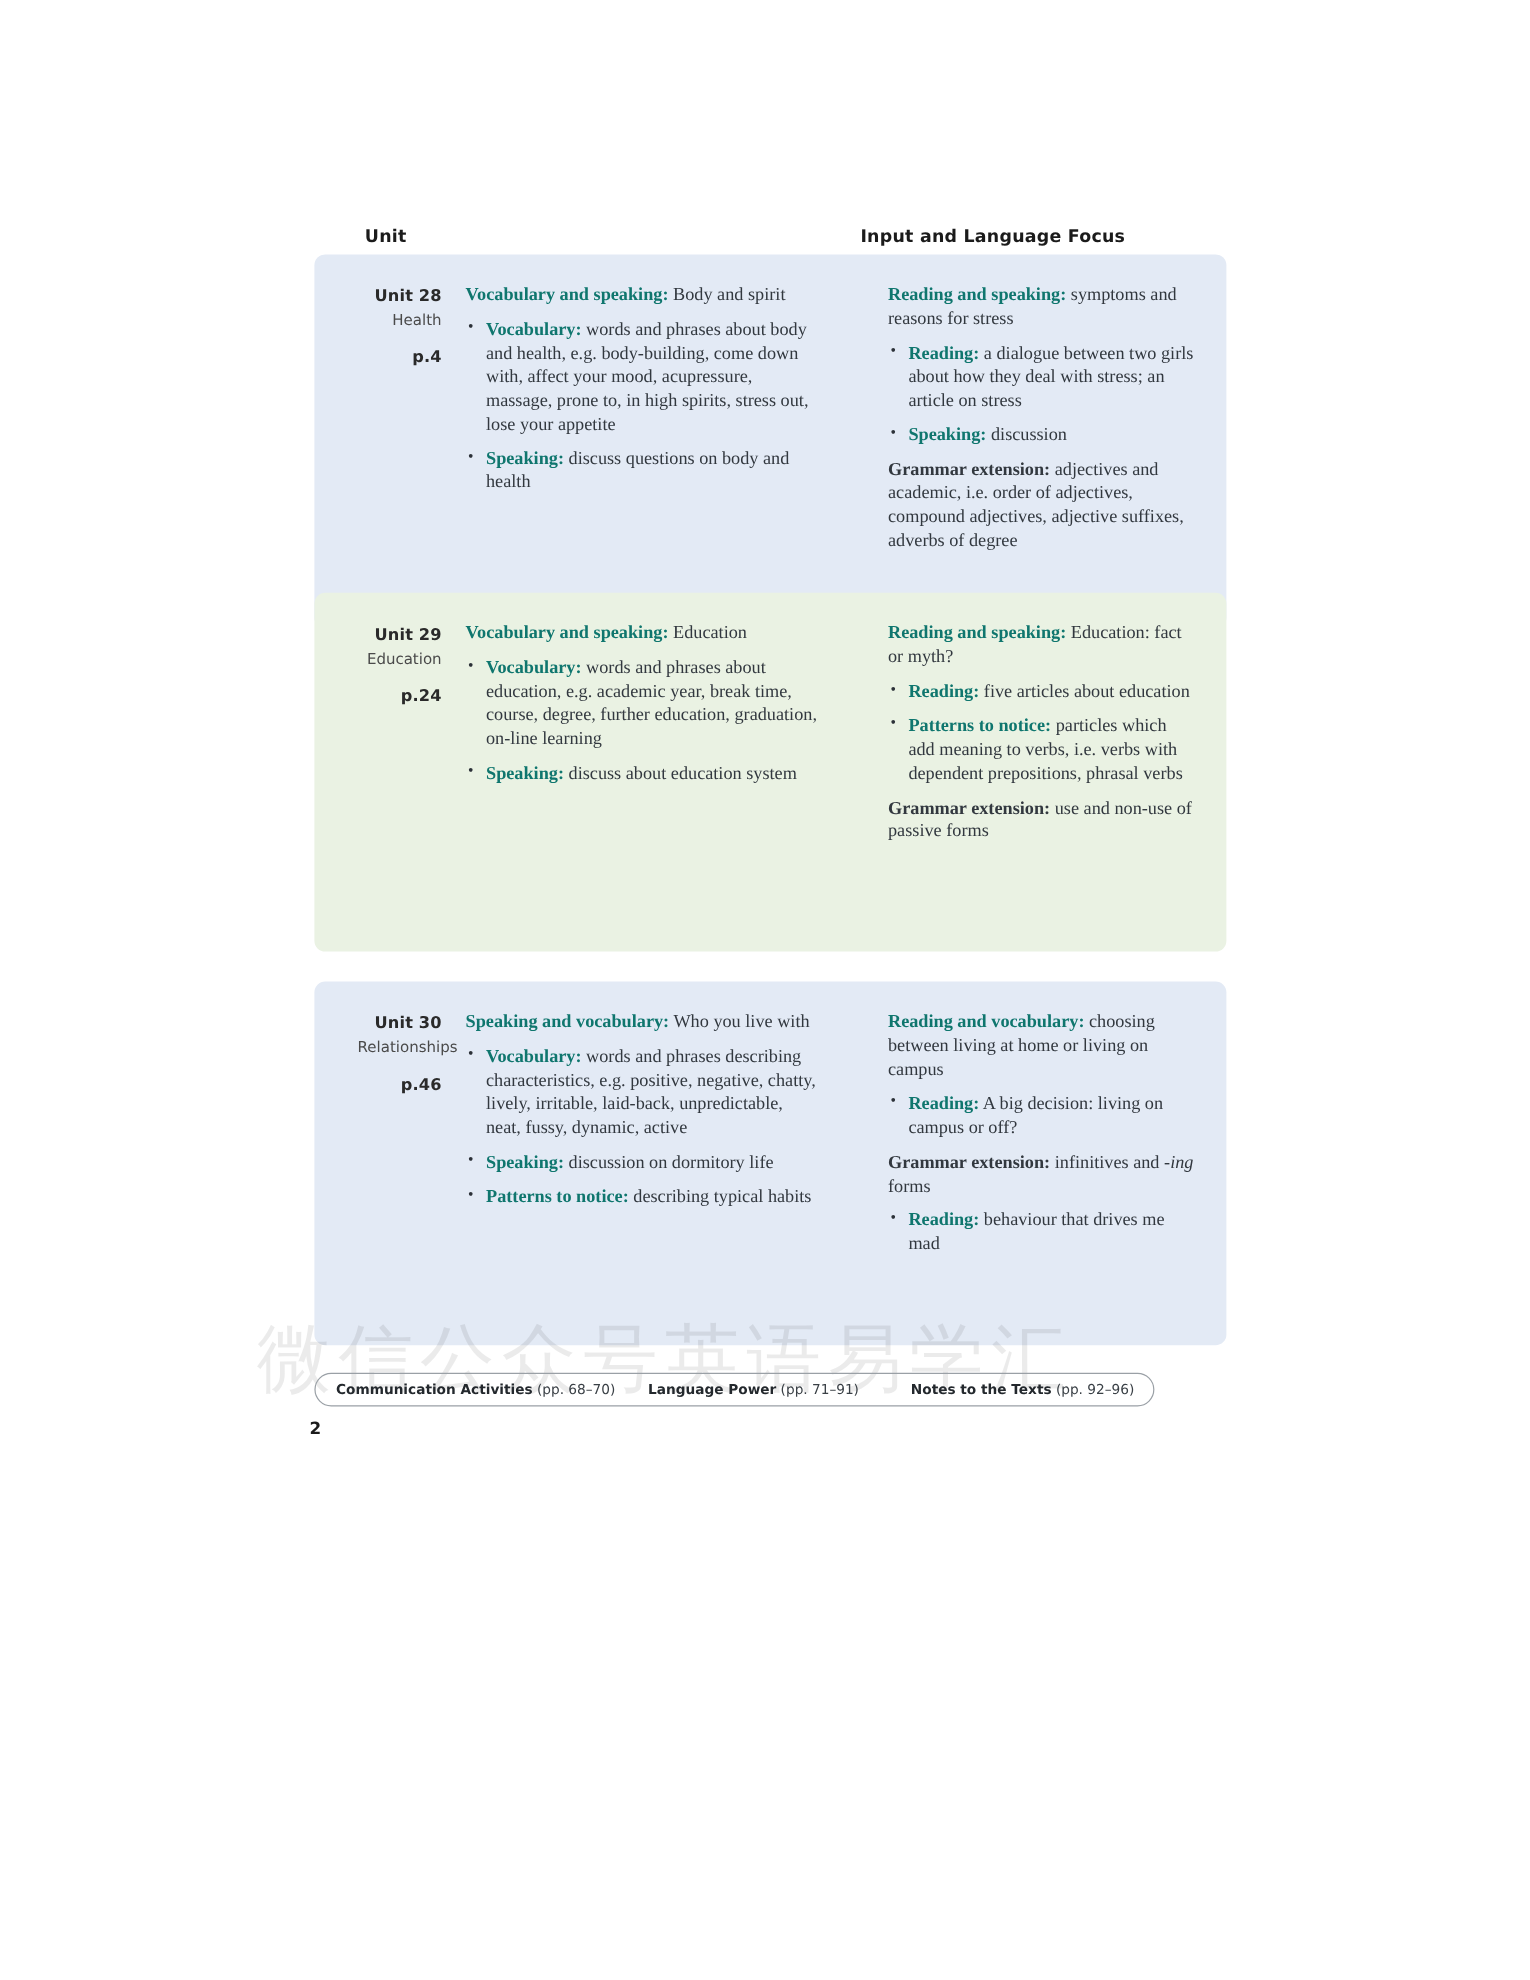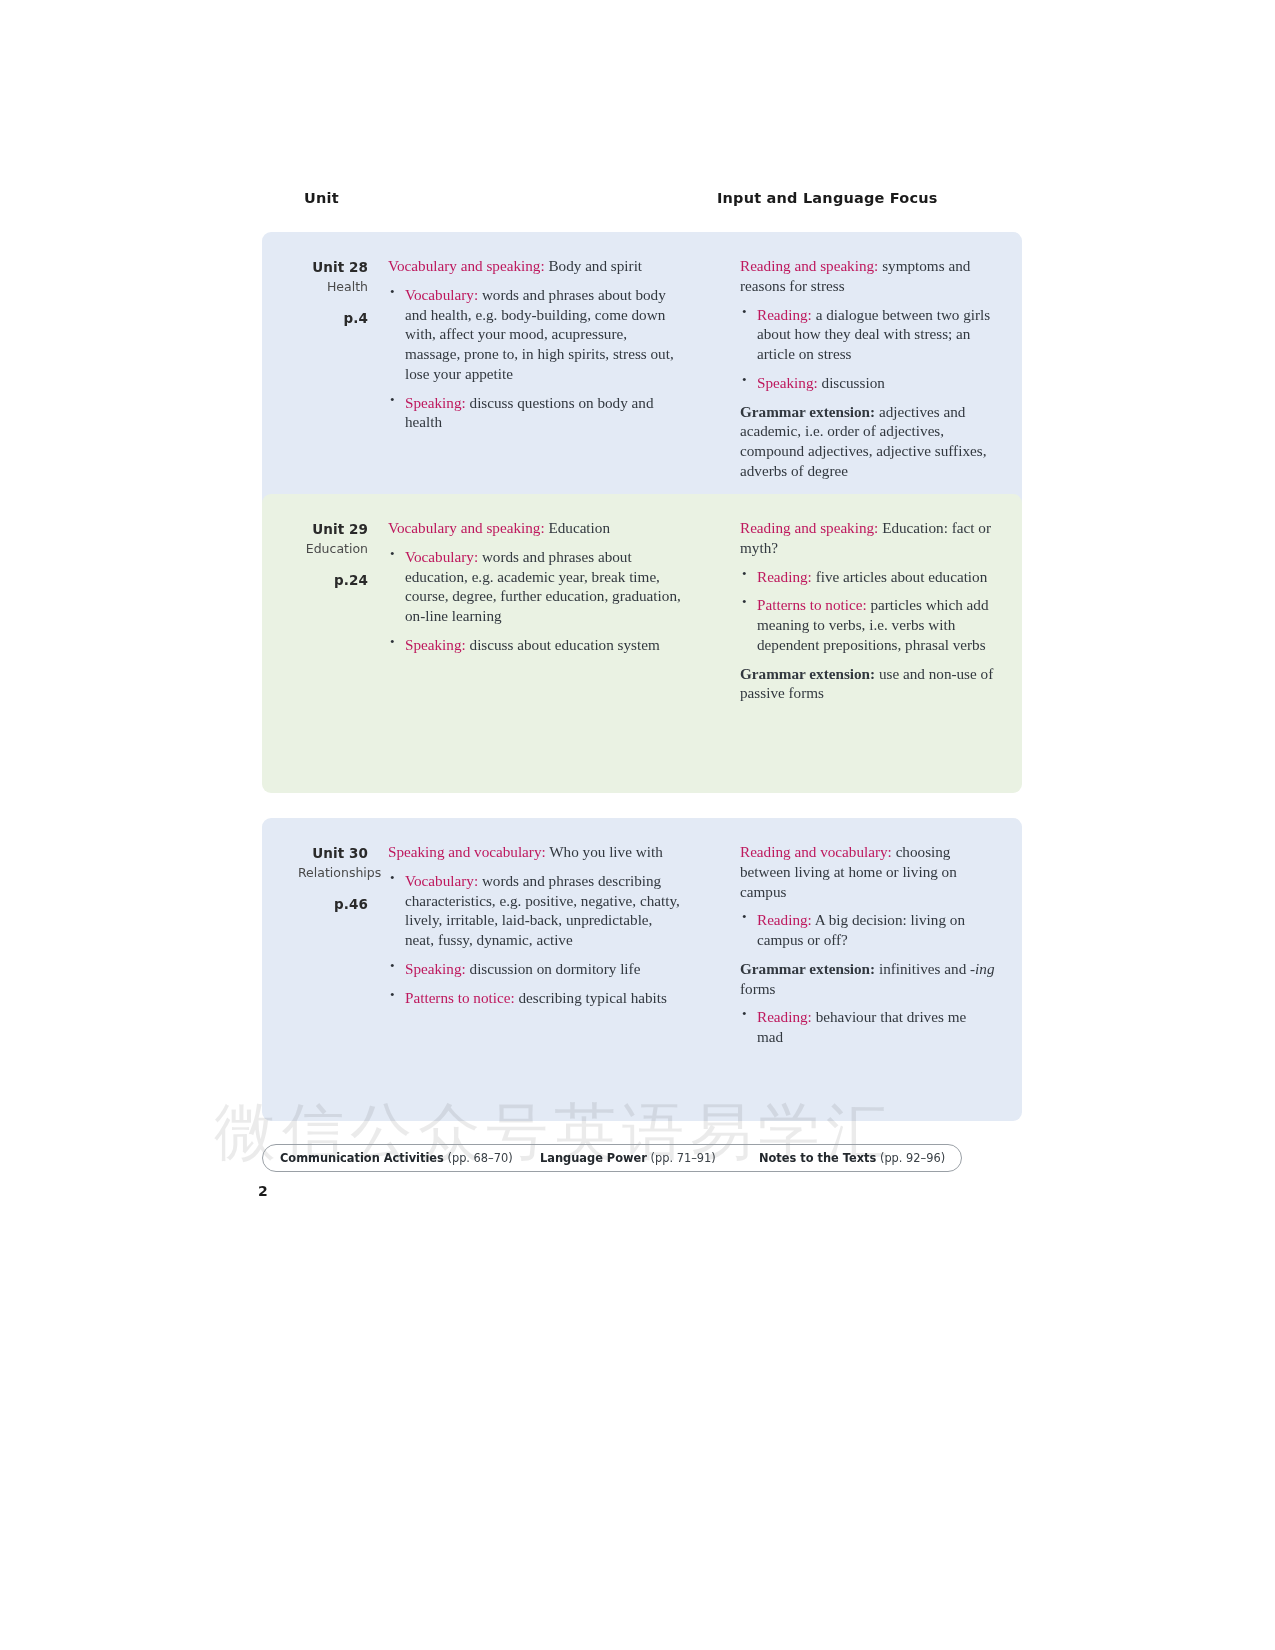--- a/index.html
+++ b/index.html
@@ -45,21 +45,21 @@
     position: absolute;
     left: 262px;
     width: 760px;
     border-radius: 9px;
     box-sizing: border-box;
     padding: 26px 0 22px 0;
   }
   .panel.blue  { background: #e3eaf5; }
   .panel.green { background: #eaf2e3; }
 
-  #panel-0 { top: 232px;  height: 312px; }
+  #panel-0 { top: 212px;  height: 312px; }
   #panel-1 { top: 494px;  height: 299px; }
   #panel-2 { top: 818px;  height: 303px; }
 
   .panel-inner {
     position: relative;
     width: 100%;
     height: 100%;
   }
 
   
@@ -101,22 +101,22 @@
     line-height: 1.30;
     color: #32383f;
   }
   .col-warm  { left: 126px; width: 295px; }
   .col-input { left: 478px; width: 255px; }
 
   .lead {
     margin: 0 0 6px 0;
   }
   .lead b, .bullet b {
-    font-weight: normal;
-    color: #be185d;
+    font-weight: bold;
+    color: #0f766e;
   }
   .sub {
     margin: 9px 0 0 0;
   }
 
   ul.bullets {
     list-style: none;
     margin: 0;
     padding: 0;
   }

